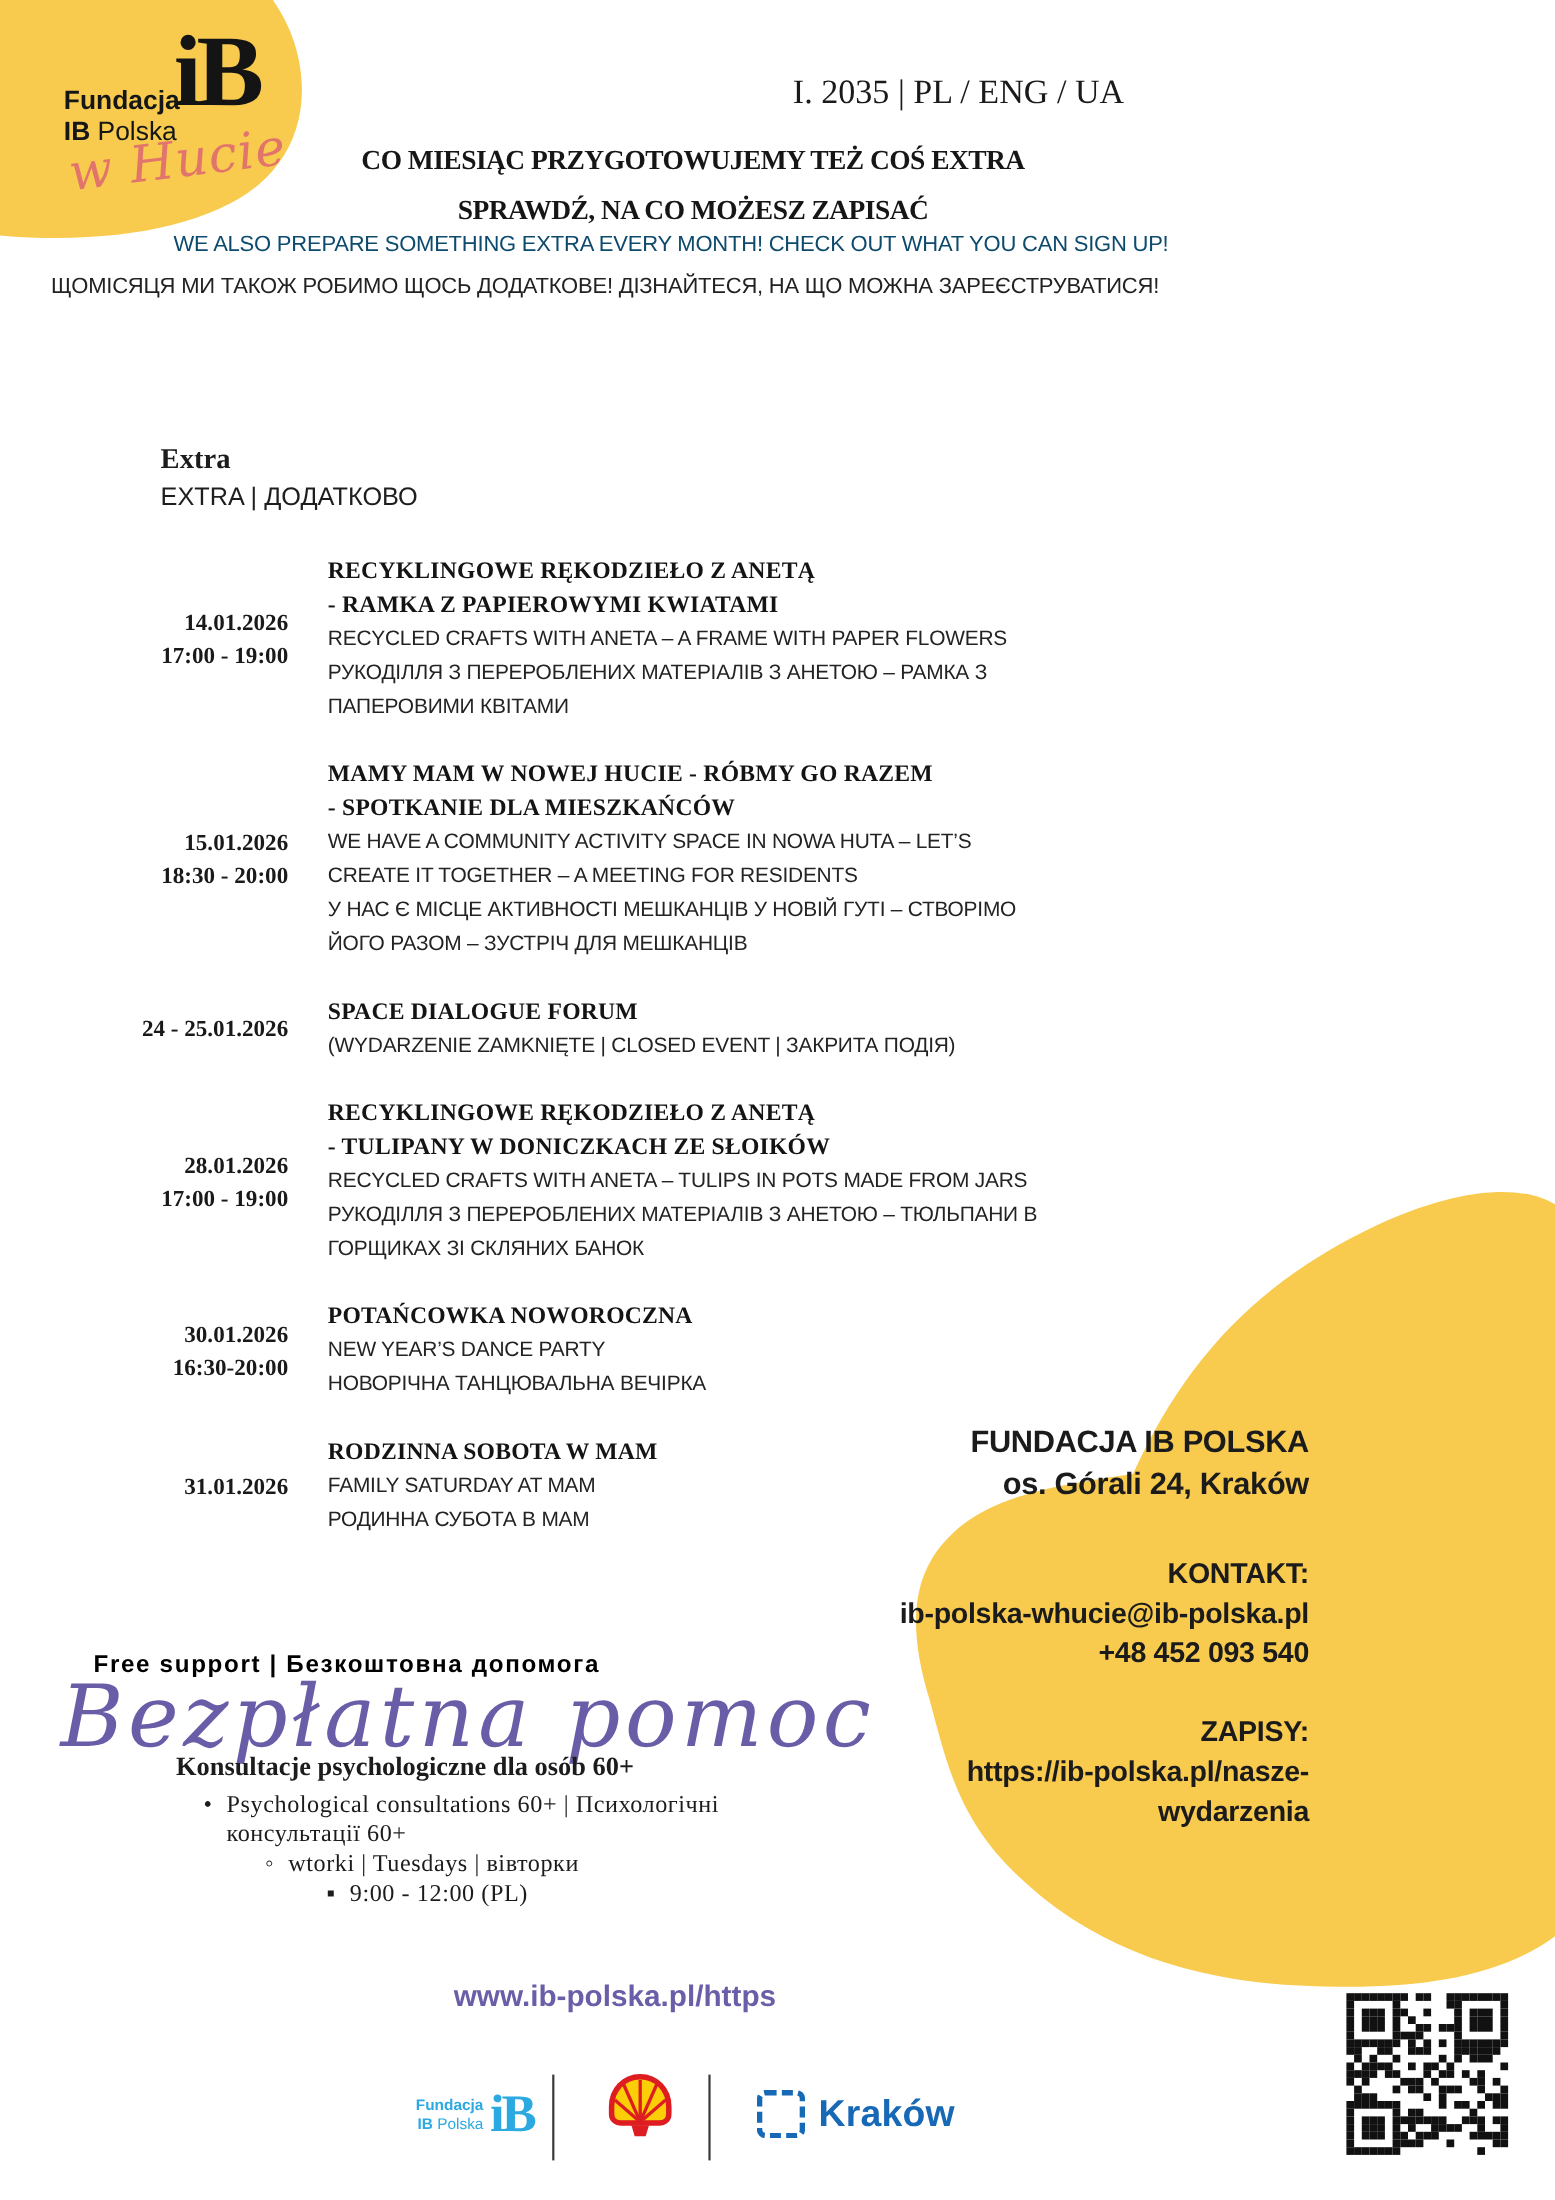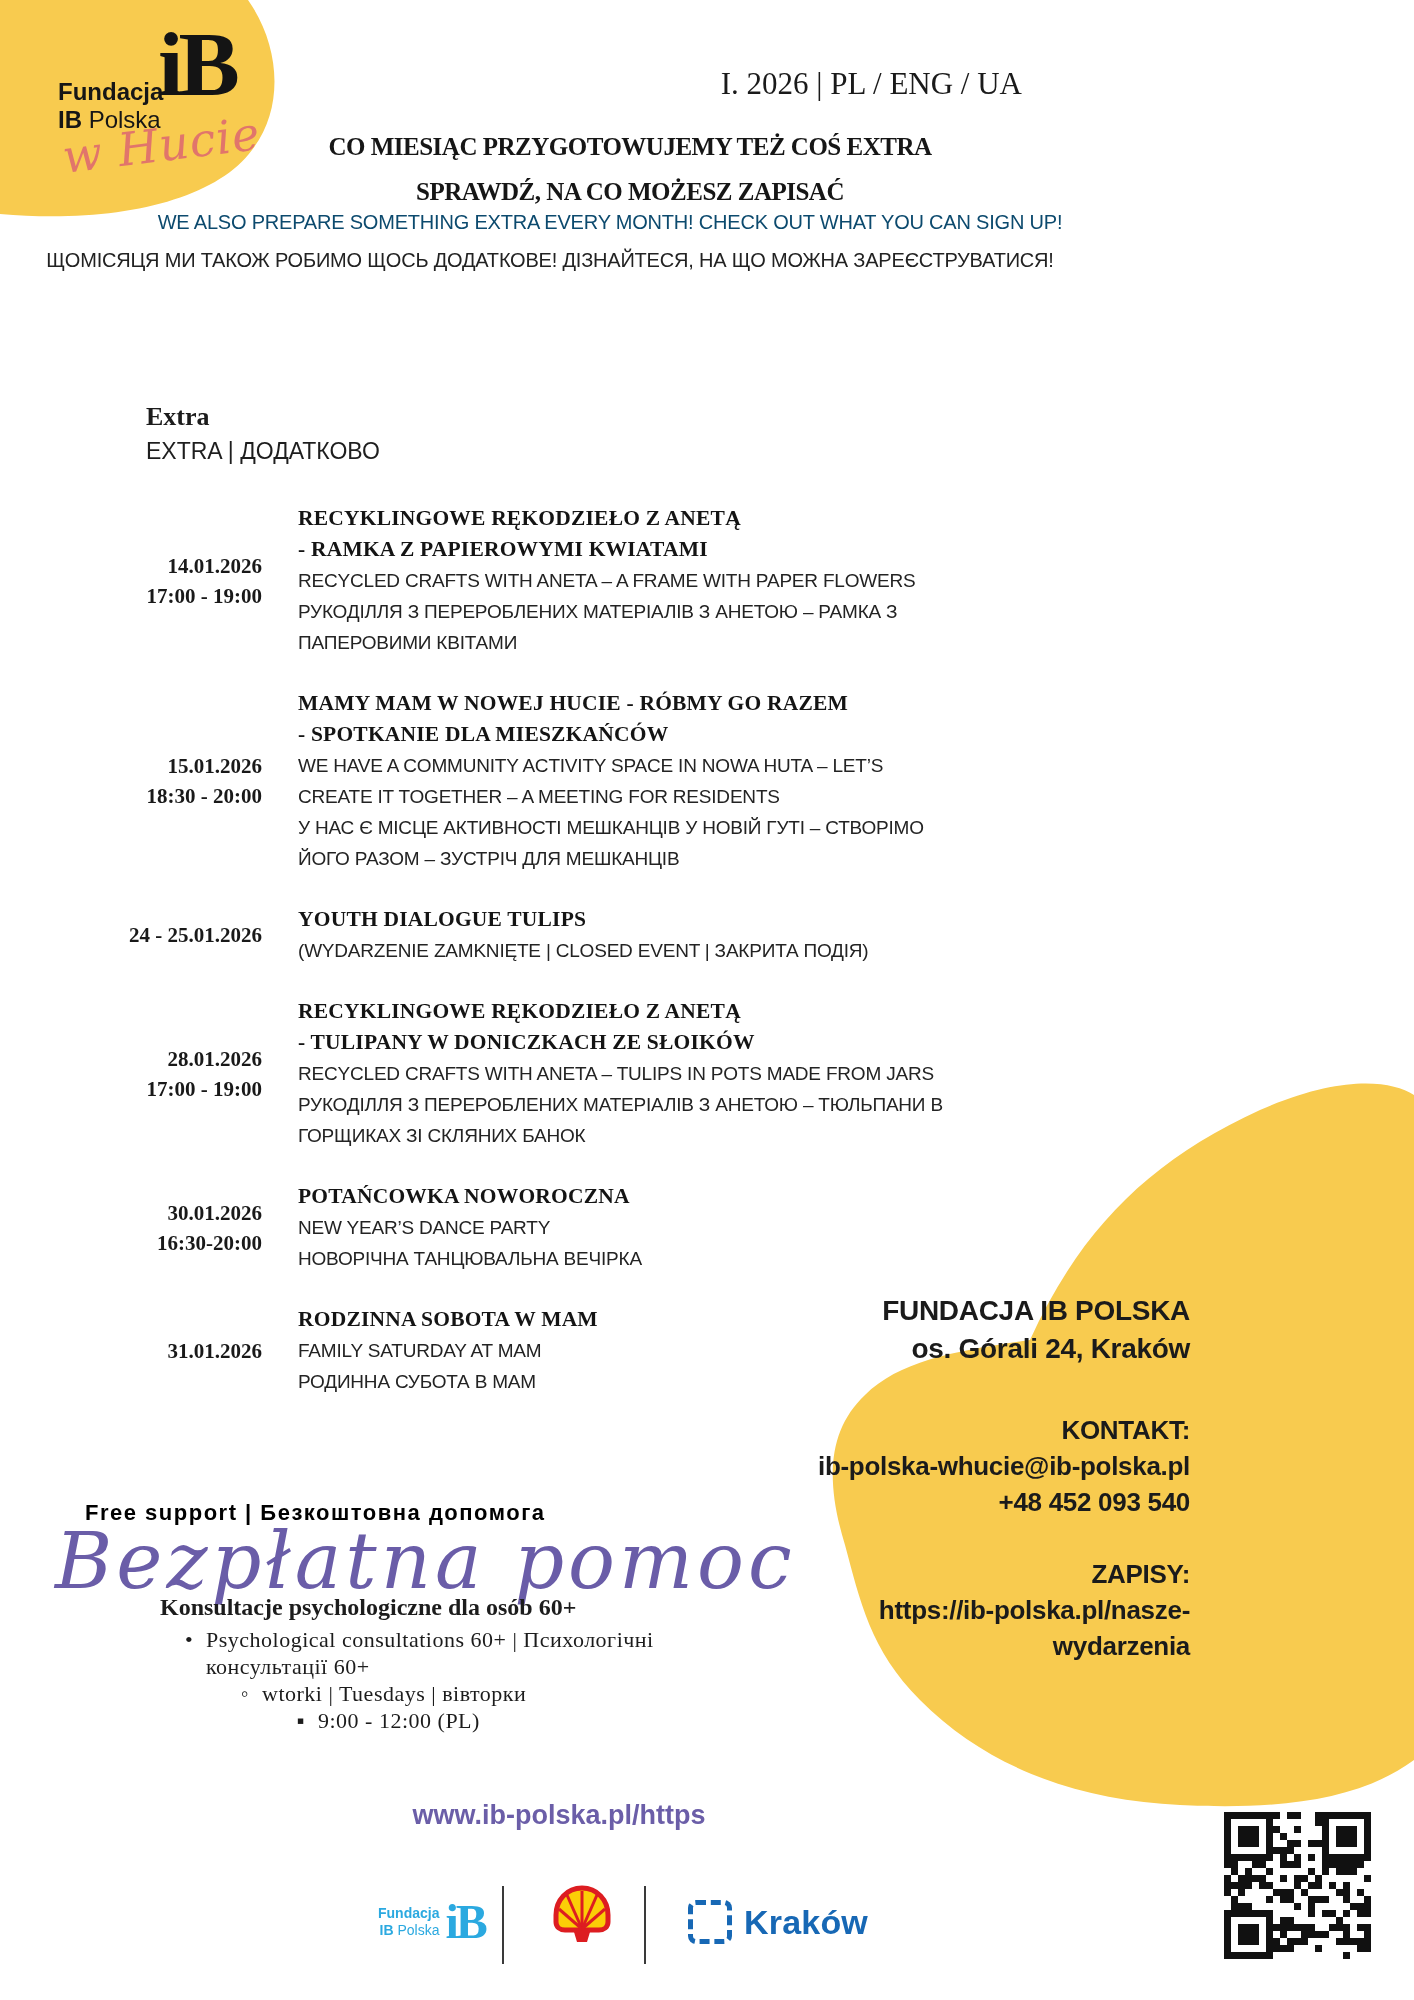--- a/index.html
+++ b/index.html
@@ -84,21 +84,21 @@
 <div id="page">
 
   <svg id="blob-tl" class="abs" width="292" height="228" viewBox="0 0 292 228">
     <path d="M0 0 L248 0 C280 45 285 108 252 150 C214 202 112 224 0 214 Z" fill="#f8cb4f"></path>
   </svg>
   <div class="abs" id="logo-fundacja-line1">Fundacja</div>
   <div class="abs" id="logo-fundacja-line2"><b>IB</b><span> Polska</span></div>
   <div class="abs" id="logo-mark">iB</div>
   <div class="abs" id="logo-script">w Hucie</div>
 
-  <div class="abs" id="issue-line">I. 2026 |  PL / ENG / UA</div>
+  <div class="abs" id="issue-line">I. 2035 |  PL / ENG / UA</div>
   <div class="abs" id="headline">CO MIESIĄC PRZYGOTOWUJEMY TEŻ COŚ EXTRA
 SPRAWDŹ, NA CO MOŻESZ ZAPISAĆ</div>
   <div class="abs" id="subtitle-en">WE ALSO PREPARE SOMETHING EXTRA EVERY MONTH!  CHECK OUT WHAT YOU CAN SIGN UP!</div>
   <div class="abs" id="subtitle-ua">ЩОМІСЯЦЯ МИ ТАКОЖ РОБИМО  ЩОСЬ ДОДАТКОВЕ! ДІЗНАЙТЕСЯ, НА ЩО МОЖНА ЗАРЕЄСТРУВАТИСЯ!</div>
 
   <div class="abs" id="extra-title">Extra</div>
   <div class="abs" id="extra-subtitle">EXTRA  | ДОДАТКОВО</div>
 
   <div class="abs" id="events">
     <div class="event">
@@ -117,21 +117,21 @@
       <div class="event-content">
         <div class="event-title">MAMY MAM W NOWEJ HUCIE - RÓBMY GO RAZEM
 - SPOTKANIE DLA MIESZKAŃCÓW</div>
         <div class="event-desc">WE HAVE A COMMUNITY ACTIVITY SPACE IN NOWA HUTA – LET’S CREATE IT TOGETHER – A MEETING FOR RESIDENTS
 У НАС Є МІСЦЕ АКТИВНОСТІ МЕШКАНЦІВ У НОВІЙ ГУТІ – СТВОРІМО ЙОГО РАЗОМ – ЗУСТРІЧ ДЛЯ МЕШКАНЦІВ</div>
       </div>
     </div>
     <div class="event">
       <div class="event-date">24 - 25.01.2026</div>
       <div class="event-content">
-        <div class="event-title">YOUTH DIALOGUE TULIPS</div>
+        <div class="event-title">SPACE DIALOGUE FORUM</div>
         <div class="event-desc">(WYDARZENIE ZAMKNIĘTE | CLOSED EVENT | ЗАКРИТА ПОДІЯ)</div>
       </div>
     </div>
     <div class="event">
       <div class="event-date">28.01.2026
 17:00 - 19:00</div>
       <div class="event-content">
         <div class="event-title">RECYKLINGOWE RĘKODZIEŁO Z ANETĄ
 - TULIPANY W DONICZKACH ZE SŁOIKÓW</div>
         <div class="event-desc">RECYCLED CRAFTS WITH ANETA – TULIPS IN POTS MADE FROM JARS

